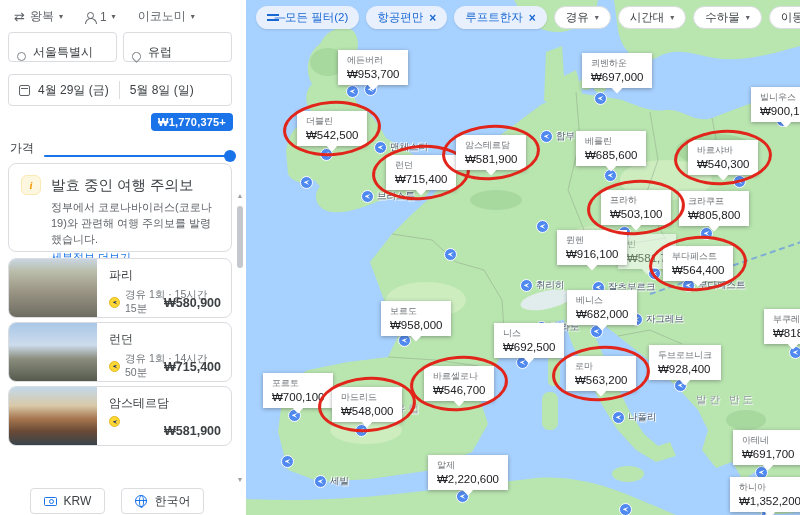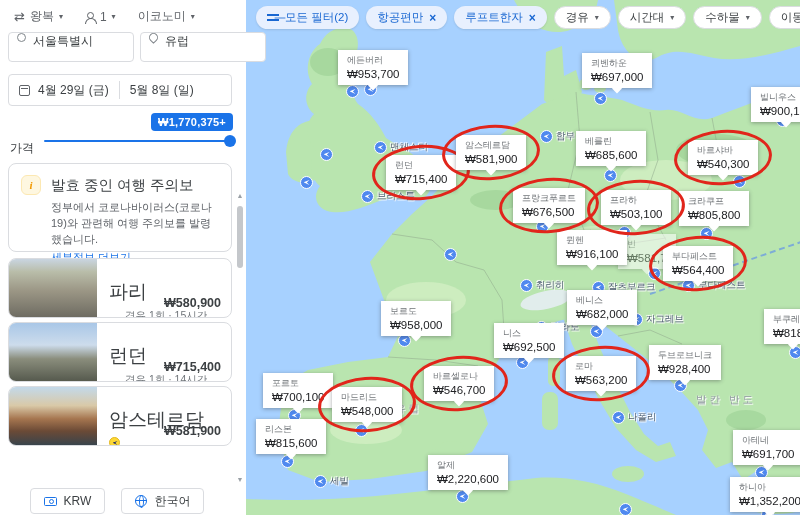--- a/index.html
+++ b/index.html
@@ -14,34 +14,34 @@
   .tb-item { display:flex; align-items:center; gap:5px; padding:2px 4px; cursor:pointer; }
   .swap-glyph { font-size:13px; color:#5f6368; }
   .caret { font-size:8px; color:#5f6368; }
   .person-ico { width:10px; height:10px; position:relative; }
   .person-ico::before { content:""; position:absolute; left:2.5px; top:0; width:5px; height:5px;
     border:1.4px solid #5f6368; border-radius:50%; }
   .person-ico::after { content:""; position:absolute; left:0; top:6px; width:10px; height:5px;
     border:1.4px solid #5f6368; border-bottom:none; border-radius:6px 6px 0 0; }
 
   .inrow { position:absolute; left:8px; top:32px; display:flex; gap:6px; }
-  .inbox { width:126px; height:30px; border:1px solid #dadce0; border-radius:4px;
-    display:flex; align-items:flex-start; gap:7px; padding:0 8px; font-size:12px; color:#3c4043; background:#fff; }
+  .inbox { width:109px; height:30px; border:1px solid #dadce0; border-radius:4px;
+    display:flex; align-items:flex-end; gap:7px; padding:0 8px; font-size:12px; color:#3c4043; background:#fff; }
   .circle-ico { width:9px; height:9px; border:1.6px solid #80868b; border-radius:50%; flex:none; }
   .pin-ico { width:9px; height:9px; border:1.6px solid #80868b; border-radius:50% 50% 50% 0;
     transform:rotate(-45deg); flex:none; }
   .datebox { position:absolute; left:8px; top:74px; width:224px; height:32px; border:1px solid #dadce0;
     border-radius:4px; display:flex; align-items:center; font-size:12px; color:#3c4043; }
   .cal-ico { width:11px; height:11px; border:1.5px solid #5f6368; border-radius:2px; margin:0 8px 0 10px; position:relative; flex:none; }
   .cal-ico::before { content:""; position:absolute; left:1px; right:1px; top:2px; height:1.5px; background:#5f6368; }
   .date-div { width:1px; height:18px; background:#dadce0; margin:0 10px; }
 
   .price-badge { position:absolute; right:13px; top:113px; background:#1a73e8; color:#fff;
     font-size:11px; font-weight:bold; padding:3px 7px; border-radius:4px; letter-spacing:.2px; }
-  .slider-row { position:absolute; left:10px; top:140px; width:224px; display:flex; align-items:flex-start; }
+  .slider-row { position:absolute; left:10px; top:140px; width:224px; display:flex; align-items:flex-end; }
   .slider-label { font-size:12px; color:#3c4043; margin-right:10px; }
   .slider-track { position:relative; flex:1; height:2px; background:#1a73e8; border-radius:2px; }
   .slider-knob { position:absolute; right:-2px; top:-5px; width:12px; height:12px; background:#1a73e8; border-radius:50%; cursor:pointer; }
 
   .advisory { position:absolute; left:8px; top:163px; width:224px; height:89px; border:1px solid #dadce0;
     border-radius:8px; padding:11px 12px 10px 12px; }
   .adv-head { display:flex; gap:10px; }
   .info-ico { width:20px; height:20px; border-radius:6px; background:#fef7e0; color:#f29900;
     font-size:11px; font-weight:bold; display:flex; align-items:center; justify-content:center; flex:none;
     border:1px solid #fce8b2; font-family:"Liberation Serif","DejaVu Serif",serif; font-style:italic; }
@@ -49,21 +49,21 @@
   .adv-body { font-size:11px; color:#5f6368; line-height:1.45; margin:5px 0 2px 30px; }
   .adv-link { font-size:11px; color:#1a73e8; margin-left:30px; cursor:pointer; }
 
   .dcard { position:absolute; left:8px; width:224px; height:60px; border:1px solid #dadce0;
     border-radius:8px; display:flex; overflow:hidden; background:#fff; cursor:pointer; }
   .dphoto { width:88px; height:100%; flex:none; }
   .photo-paris { background:linear-gradient(180deg,#c9d5e1 0%,#b9bda9 22%,#9b9685 55%,#6e6c62 100%); }
   .photo-london { background:linear-gradient(180deg,#a9c7e7 0%,#cddcec 38%,#8a8d7c 62%,#565a4e 100%); }
   .photo-ams { background:linear-gradient(180deg,#c3d9ea 0%,#d9c9a8 32%,#a5754f 55%,#6b4a36 76%,#39444c 100%); }
   .dinfo { position:relative; flex:1; padding:8px 10px 6px 12px; }
-  .dname { font-size:19px; color:#3c4043;margin-top:12px; }
+  .dname { font-size:12px; color:#3c4043; }
   .dstops { display:flex; align-items:center; gap:5px; margin-top:4px; font-size:10.5px; color:#70757a; }
   .lh-ico { width:11px; height:11px; border-radius:50%; background:#fdd835; border:1px solid #e3b71e;
     position:relative; flex:none; }
   .lh-ico::after { content:""; position:absolute; left:2.5px; top:3px; width:5px; height:4px;
     background:#1b2a6b; clip-path:polygon(0 45%,100% 0,55% 50%,100% 100%); }
   .dprice { position:absolute; right:10px; bottom:7px; font-size:12.5px; font-weight:bold; color:#3c4043; }
 
   .footerbtns { position:absolute; left:0; top:488px; width:234px; display:flex; justify-content:center; gap:16px; }
   .fbtn { height:26px; border:1px solid #dadce0; border-radius:4px; background:#fff; display:flex;
     align-items:center; gap:7px; padding:0 13px; font-size:12px; color:#3c4043; cursor:pointer; }
@@ -243,20 +243,25 @@
     <div class="apt" style="left:428px;top:379px"></div>
     <div class="apt" style="left:543px;top:346px"></div>
     <div class="apt" style="left:373px;top:503px"></div>
     <div class="apt" style="left:509px;top:466px"></div>
     <div class="apt" style="left:515px;top:508px"></div>
 
     <div class="mcard" style="left:92px;top:50px">
         <div class="mc-name">에든버러</div>
         <div class="mc-price">₩953,700</div>
       </div>
+    <div class="mcard circled" style="left:51px;top:111px">
+        <div class="mc-name">더블린</div>
+        <div class="mc-price">₩542,500</div>
+        <div class="red-ellipse"></div>
+      </div>
     <div class="mcard circled" style="left:140px;top:155px">
         <div class="mc-name">런던</div>
         <div class="mc-price">₩715,400</div>
         <div class="red-ellipse"></div>
       </div>
     <div class="mcard circled" style="left:210px;top:135px">
         <div class="mc-name">암스테르담</div>
         <div class="mc-price">₩581,900</div>
         <div class="red-ellipse"></div>
       </div>
@@ -270,25 +275,20 @@
       </div>
     <div class="mcard" style="left:330px;top:131px">
         <div class="mc-name">베를린</div>
         <div class="mc-price">₩685,600</div>
       </div>
     <div class="mcard circled" style="left:442px;top:140px">
         <div class="mc-name">바르샤바</div>
         <div class="mc-price">₩540,300</div>
         <div class="red-ellipse"></div>
       </div>
-    <div class="mcard circled" style="left:267px;top:188px">
-        <div class="mc-name">프랑크푸르트</div>
-        <div class="mc-price">₩676,500</div>
-        <div class="red-ellipse"></div>
-      </div>
     <div class="mcard circled" style="left:355px;top:190px">
         <div class="mc-name">프라하</div>
         <div class="mc-price">₩503,100</div>
         <div class="red-ellipse"></div>
       </div>
     <div class="mcard" style="left:433px;top:191px">
         <div class="mc-name">크라쿠프</div>
         <div class="mc-price">₩805,800</div>
       </div>
     <div class="mcard" style="left:311px;top:230px">
@@ -335,24 +335,20 @@
         <div class="red-ellipse"></div>
       </div>
     <div class="mcard circled" style="left:86px;top:387px">
         <div class="mc-name">마드리드</div>
         <div class="mc-price">₩548,000</div>
         <div class="red-ellipse"></div>
       </div>
     <div class="mcard" style="left:17px;top:373px">
         <div class="mc-name">포르토</div>
         <div class="mc-price">₩700,100</div>
-      </div>
-    <div class="mcard" style="left:10px;top:419px">
-        <div class="mc-name">리스본</div>
-        <div class="mc-price">₩815,600</div>
       </div>
     <div class="mcard" style="left:182px;top:455px">
         <div class="mc-name">알제</div>
         <div class="mc-price">₩2,220,600</div>
       </div>
     <div class="mcard" style="left:487px;top:430px">
         <div class="mc-name">아테네</div>
         <div class="mc-price">₩691,700</div>
       </div>
     <div class="mcard" style="left:484px;top:477px">

